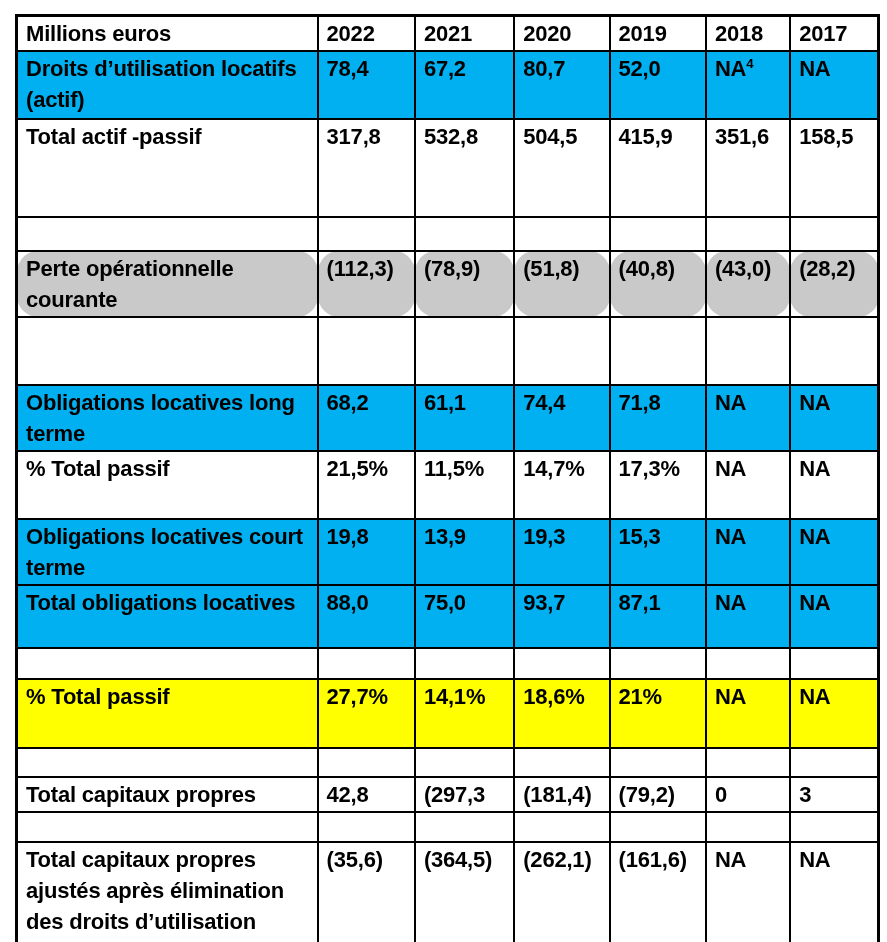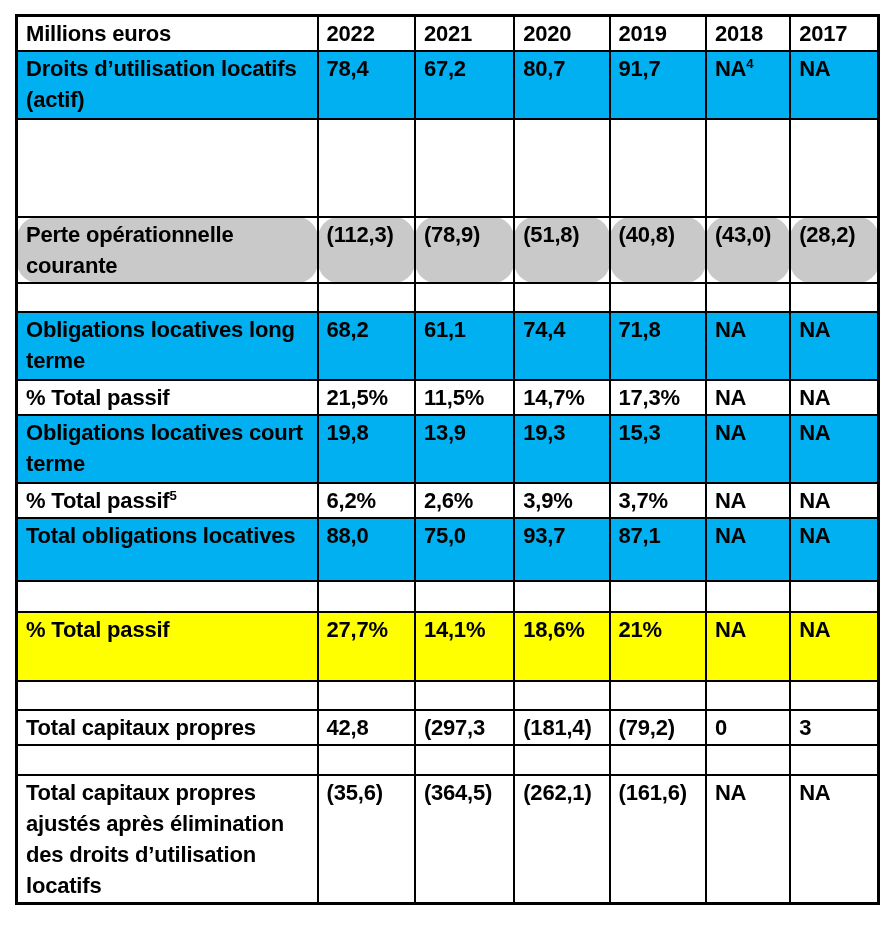--- a/index.html
+++ b/index.html
@@ -94,23 +94,32 @@
           <th>2018</th>
           <th>2017</th>
         </tr>
       </thead>
     <tbody>
         <tr class="row-cyan">
           <td>Droits d’utilisation locatifs (actif)</td>
           <td>78,4</td>
           <td>67,2</td>
           <td>80,7</td>
-          <td>91,7</td>
+          <td>52,0</td>
           <td>NA<sup>4</sup></td>
           <td>NA</td>
+        </tr>
+        <tr class="row-white">
+          <td>Total actif -passif</td>
+          <td>317,8</td>
+          <td>532,8</td>
+          <td>504,5</td>
+          <td>415,9</td>
+          <td>351,6</td>
+          <td>158,5</td>
         </tr>
         <tr class="row-empty">
           <td></td>
           <td></td>
           <td></td>
           <td></td>
           <td></td>
           <td></td>
           <td></td>
         </tr>
@@ -152,29 +161,20 @@
         </tr>
         <tr class="row-cyan">
           <td>Obligations locatives court terme</td>
           <td>19,8</td>
           <td>13,9</td>
           <td>19,3</td>
           <td>15,3</td>
           <td>NA</td>
           <td>NA</td>
         </tr>
-        <tr class="row-white">
-          <td>% Total passif<sup>5</sup></td>
-          <td>6,2%</td>
-          <td>2,6%</td>
-          <td>3,9%</td>
-          <td>3,7%</td>
-          <td>NA</td>
-          <td>NA</td>
-        </tr>
         <tr class="row-cyan">
           <td>Total obligations locatives</td>
           <td>88,0</td>
           <td>75,0</td>
           <td>93,7</td>
           <td>87,1</td>
           <td>NA</td>
           <td>NA</td>
         </tr>
         <tr class="row-empty">

